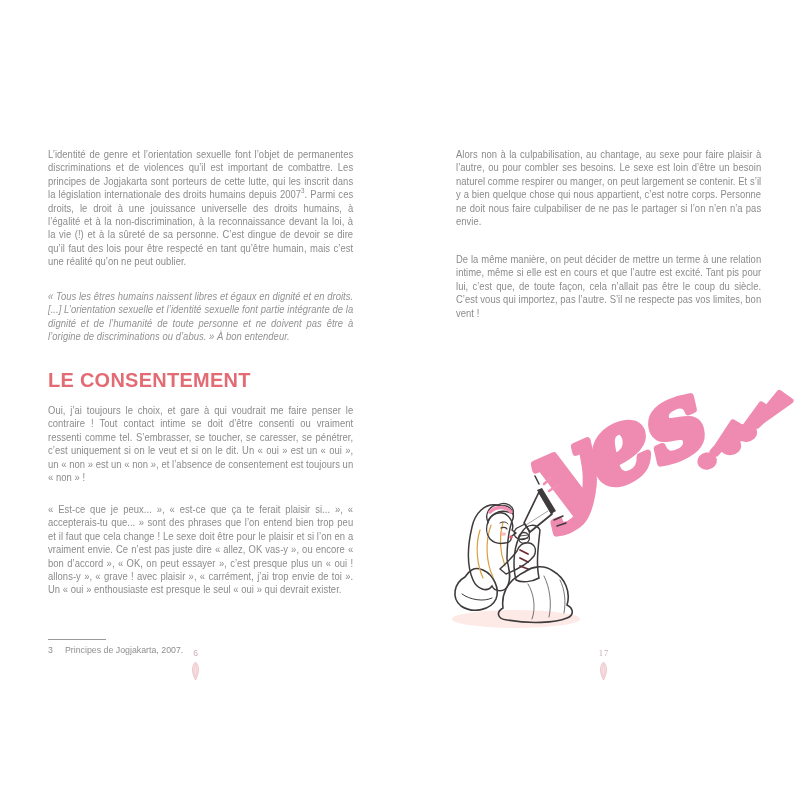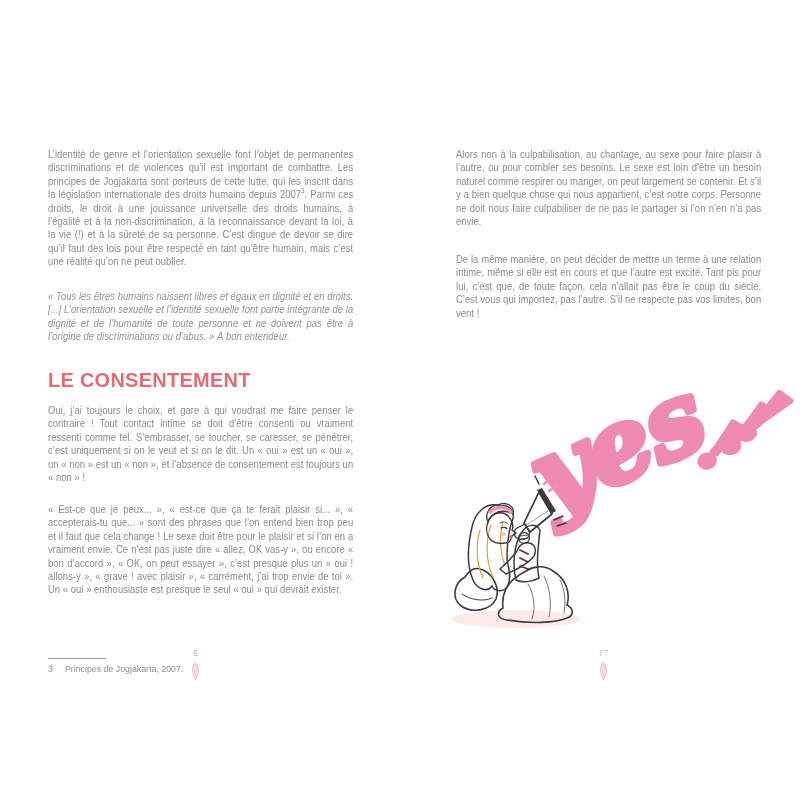--- a/index.html
+++ b/index.html
@@ -6,21 +6,21 @@
   #spread{position:relative;width:800px;height:800px;background:#ffffff;overflow:hidden;
           font-family:"Liberation Sans",sans-serif;}
   .para{position:absolute;width:346px;transform:scaleX(0.882);transform-origin:0 0;
         font-size:10.7px;line-height:13.4px;letter-spacing:0.05px;text-align:justify;
         color:#8b8b8b;margin:0;}
   .quote{font-style:italic;color:#929292;}
   .heading{position:absolute;left:48px;top:368px;font-size:21px;font-weight:bold;
            color:#e26b74;letter-spacing:0.3px;transform:scaleX(0.95);transform-origin:0 0;
            white-space:nowrap;margin:0;}
   sup.fn{font-size:7px;line-height:0;}
-  .footnote{position:absolute;left:48px;top:658px;color:#8f8f8f;font-size:8.8px;}
+  .footnote{position:absolute;left:48px;top:639px;color:#8f8f8f;font-size:8.8px;}
   .footnote .rule{width:58px;height:1px;background:#9a9a9a;margin-bottom:5px;}
   .footnote .fn-marker{display:inline-block;margin-right:12px;}
   .pagenum{position:absolute;width:60px;text-align:center;font-size:8.5px;
            color:#cbacaf;letter-spacing:1px;}
   .ornament{position:absolute;width:11px;height:20px;}
   #illustration{position:absolute;left:440px;top:372px;width:356px;height:272px;}
   .script{font-family:"DejaVu Serif",serif;font-style:italic;font-weight:700;
           fill:#ef8ab0;stroke:#ef8ab0;stroke-linejoin:round;stroke-linecap:round;
           paint-order:stroke;}
   .ink{stroke:#3f3b3c;fill:none;stroke-linecap:round;}

